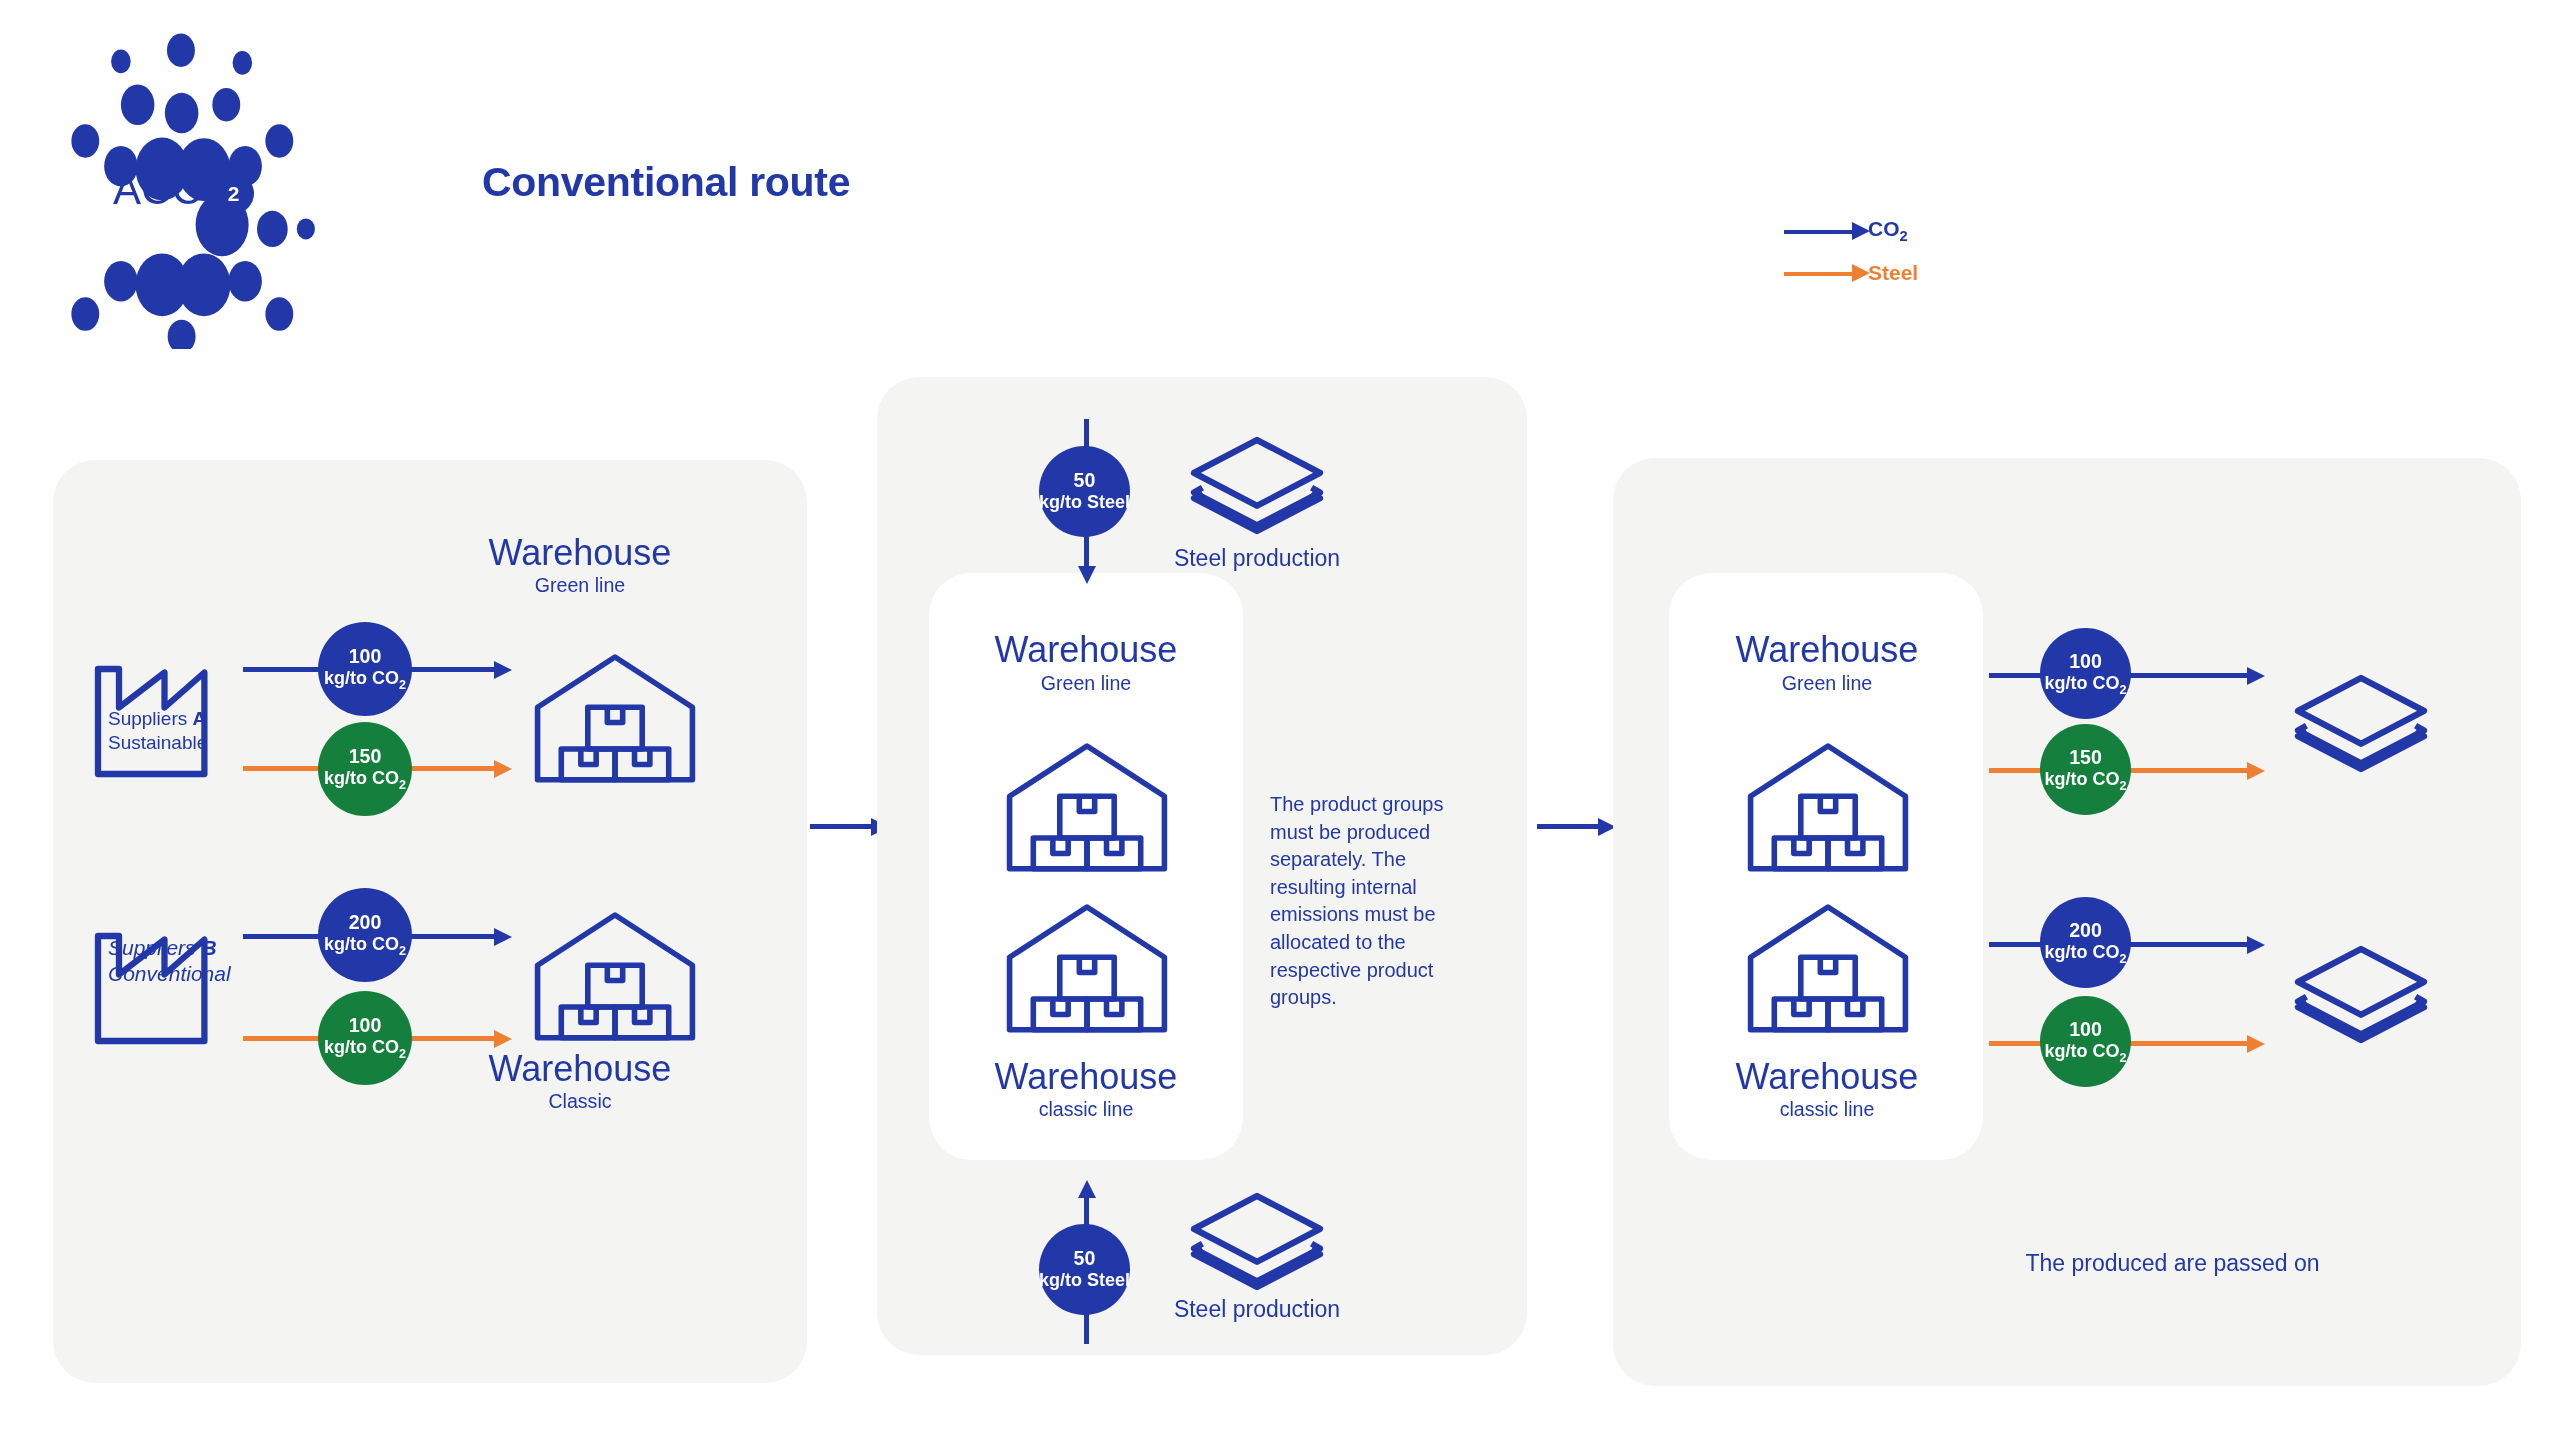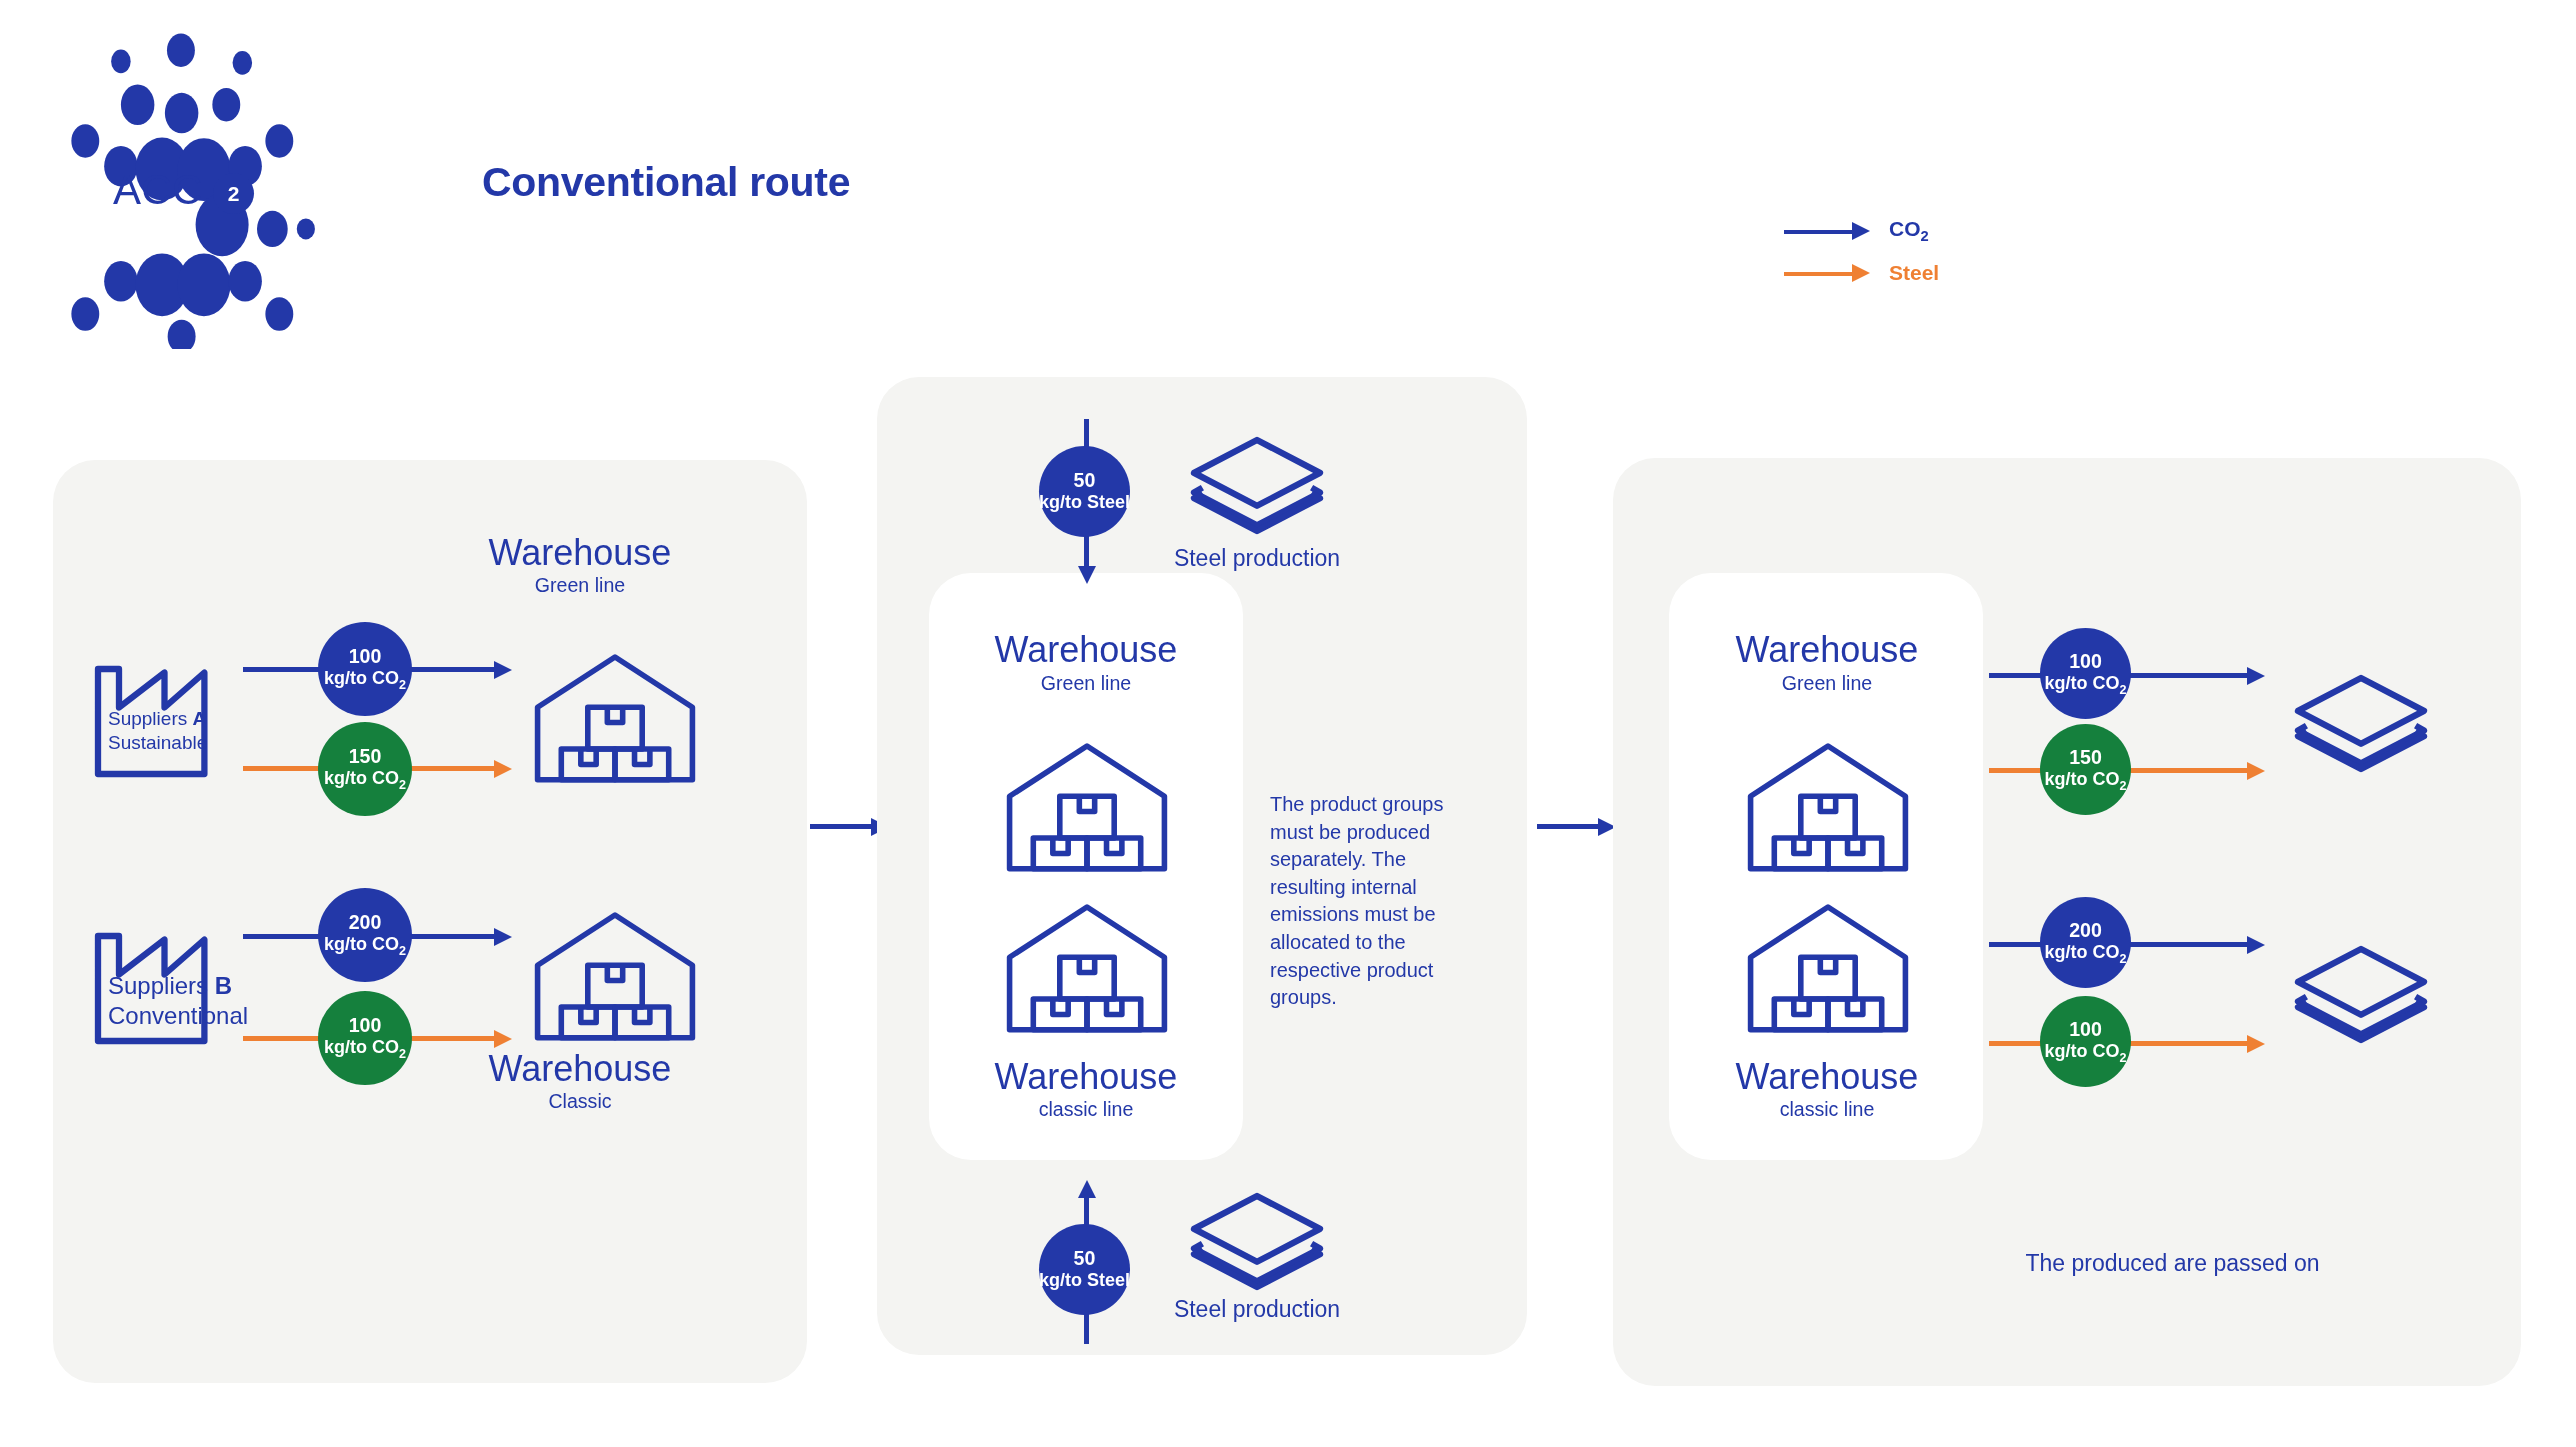--- a/index.html
+++ b/index.html
@@ -39,21 +39,21 @@
   .legend-row { display: flex; align-items: center; height: 42px; }
   .legend-line { position: relative; width: 84px; height: 5.6px; }
   .legend-line .bar { position: absolute; left: 0; top: 1.4px; width: 70px; height: 4.9px; }
   .legend-line .head {
     position: absolute; left: 68px; top: -6.3px;
     width: 0; height: 0;
     border-top: 9px solid transparent;
     border-bottom: 9px solid transparent;
     border-left: 18px solid currentColor;
   }
-  .legend-label { margin-left: 21px; font-size: 21px; font-weight: bold; }
+  .legend-label { font-size: 21px; font-weight: bold; }
   .legend-label sub { font-size: 14.7px; }
 
   
   .panel { position: absolute; background: #f4f4f2; border-radius: 42px; }
   #panel1 { left: 53px; top: 460px; width: 754px; height: 923px; }
   #panel2 { left: 877px; top: 377px; width: 650px; height: 978px; }
   #panel3 { left: 1613px; top: 458px; width: 908px; height: 928px; }
 
   .inner-card { position: absolute; background: #ffffff; border-radius: 42px; }
   #card2 { left: 929px; top: 573px; width: 314px; height: 587px; }
@@ -188,21 +188,21 @@
       <span class="tip" style="left:117px;"></span>
   </div>
   <div class="bubble b-steel" style="left:318px; top:722px; width:94px; height:94px;">
     <span class="v">150</span>
     <span class="u"><span>kg/to CO</span><sub>2</sub></span>
   </div>
 
   <svg class="abs" style="left:91px; top:908px;" width="119" height="140" viewBox="0 0 170 200">
     <path d="M10 190 L10 40 L40 40 L40 95 L105 45 L105 95 L162 45 L162 190 Z" fill="none" stroke="#2338a8" stroke-width="9" stroke-linejoin="round"></path>
   </svg>
-  <div class="abs" style="left:108px; top:971px; font-size:24px; line-height:1.25;">
+  <div class="abs" style="left:108px; top:935px; font-size:21px; line-height:1.25;font-style:italic;">
     <span>Suppliers </span><b>B</b><br>
     <span>Conventional</span>
   </div>
 
   <div class="line-plain" style="left:243px; top:934px; width:175px; background:#2338a8;"></div>
   <div class="arrow" style="left:377px; top:934px; color:#2338a8;">
     <span class="shaft" style="width:119px; background:#2338a8;"></span>
       <span class="tip" style="left:117px;"></span>
   </div>
   <div class="bubble b-co2" style="left:318px; top:888px; width:94px; height:94px;">

